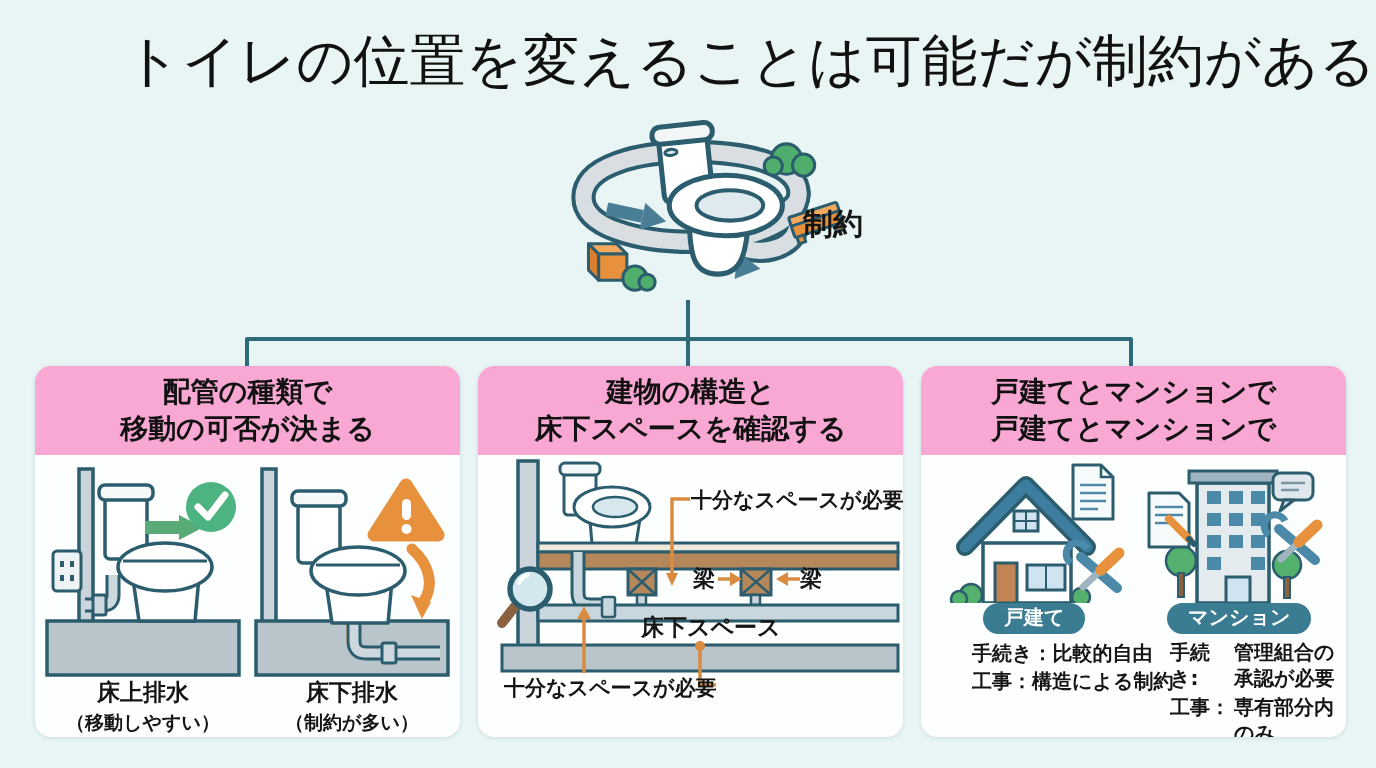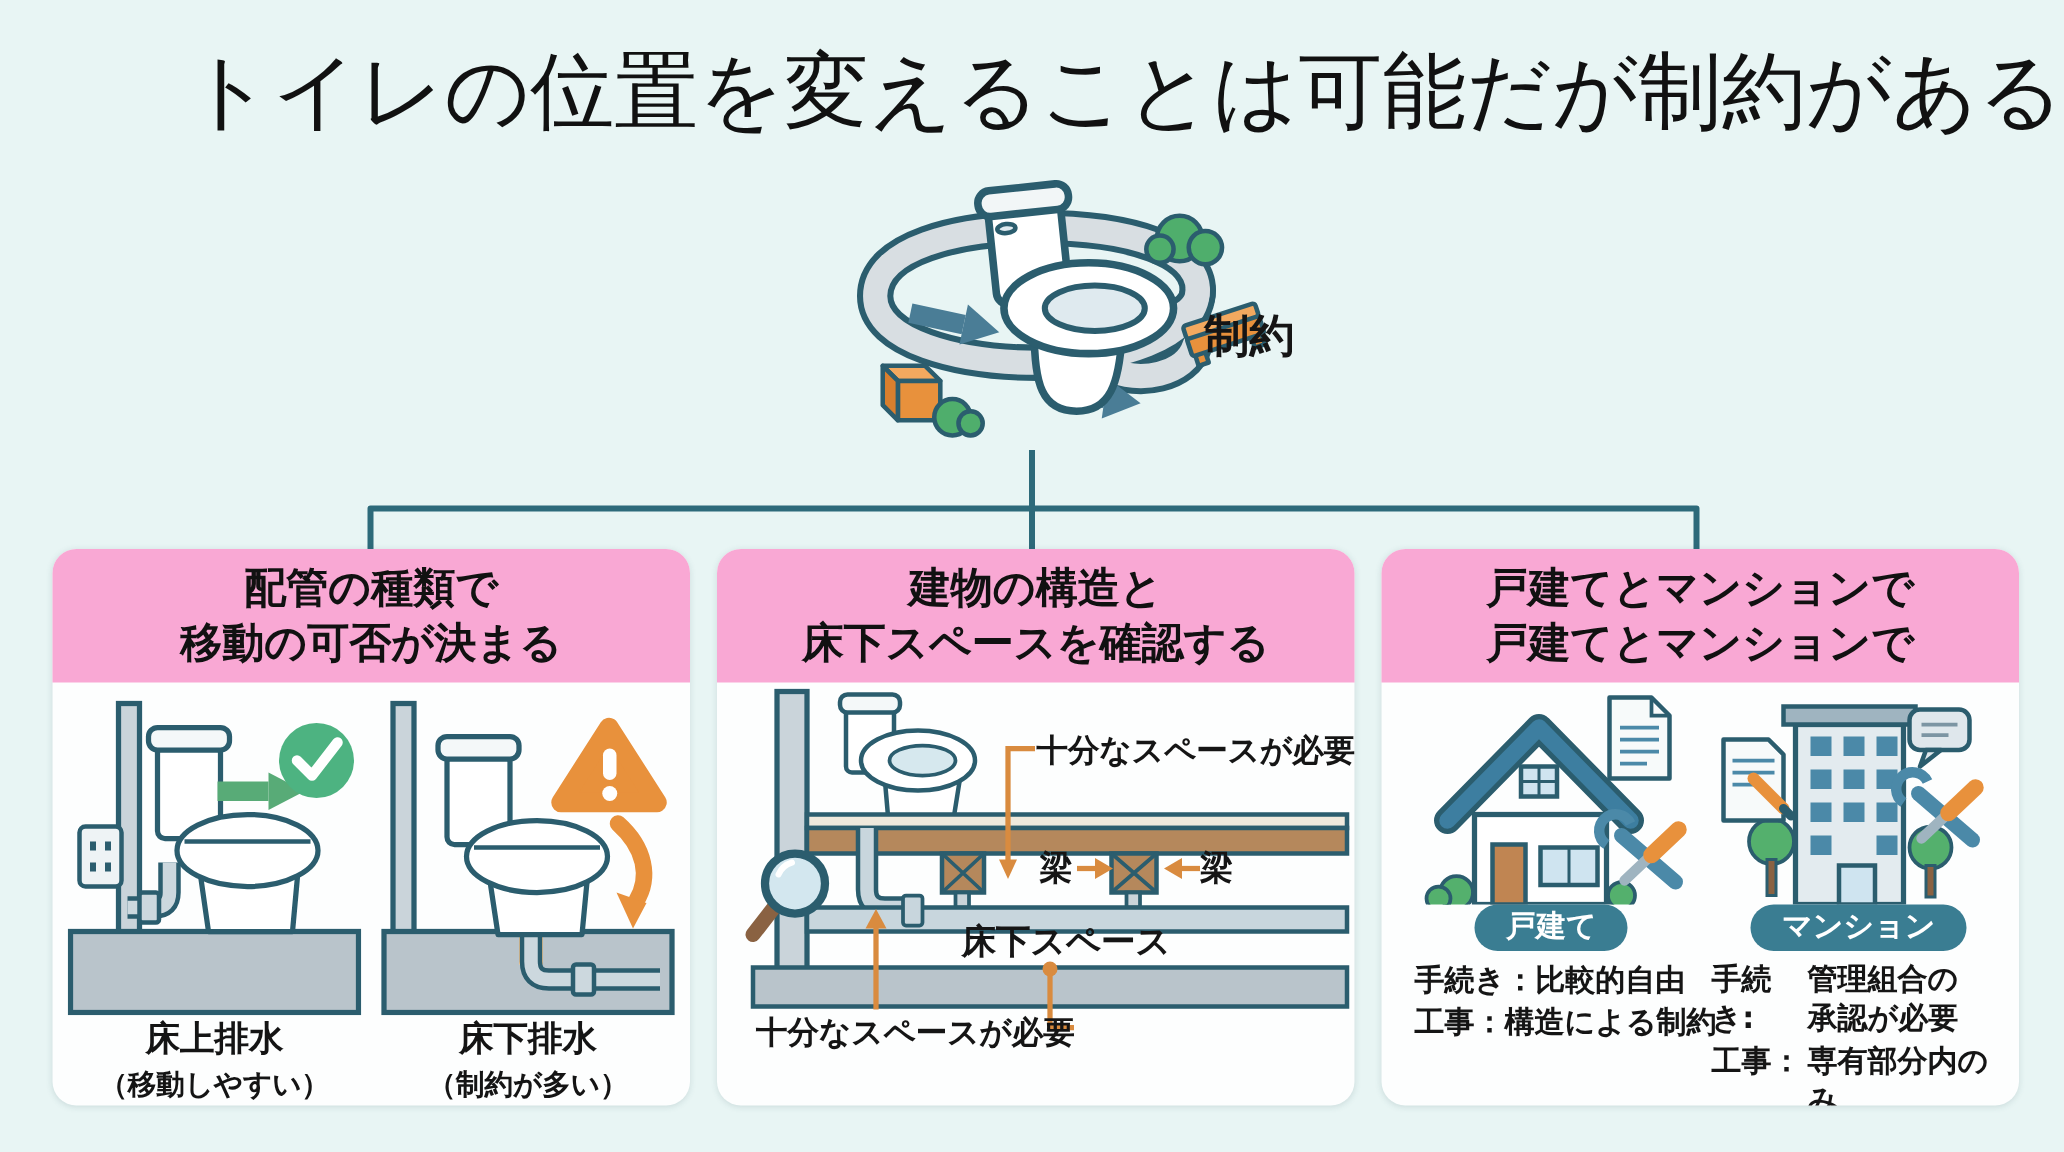--- a/index.html
+++ b/index.html
@@ -53,21 +53,21 @@
 
   
   .p3-svg { position:absolute; left:0; top:0; }
   .pill {
     position:absolute; top:148px; background:#3a7d92; color:#fff;
     font-weight:800; font-size:20px; padding:2px 21px 5px; border-radius:18px;
     line-height:1.2;
   }
   .pill.house   { left:62px; }
   .pill.mansion { left:246px; }
-  .p3-text { position:absolute; top:184px; font-size:20px; font-weight:800; line-height:1.42; color:#151515; }
+  .p3-text { position:absolute; top:184px; font-size:20px; font-weight:800; line-height:1.42; color:#151515;margin-left:29px; }
   .p3-text.left  { left:22px; }
   .p3-text.right { left:220px; line-height:1.32; }
   .p3-row { display:flex; margin-bottom:2px; }
   .p3-row .lbl { flex:0 0 64px; }
   .p3-row .val { white-space:pre-line; }
 </style>
 </head>
 <body>
 
 <div class="canvas">

